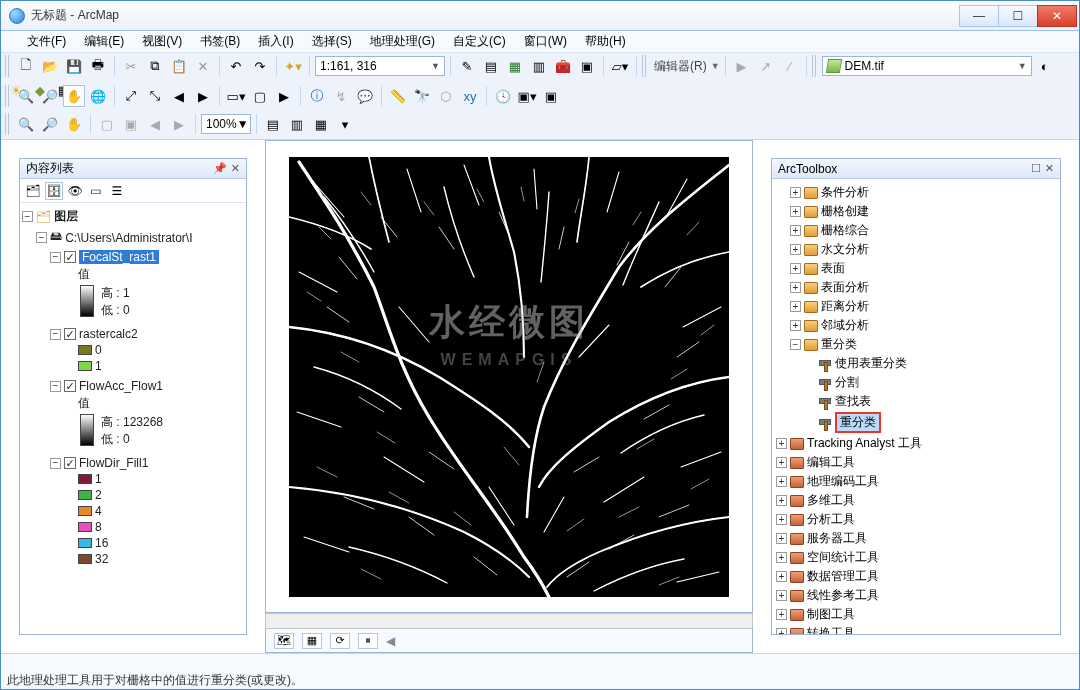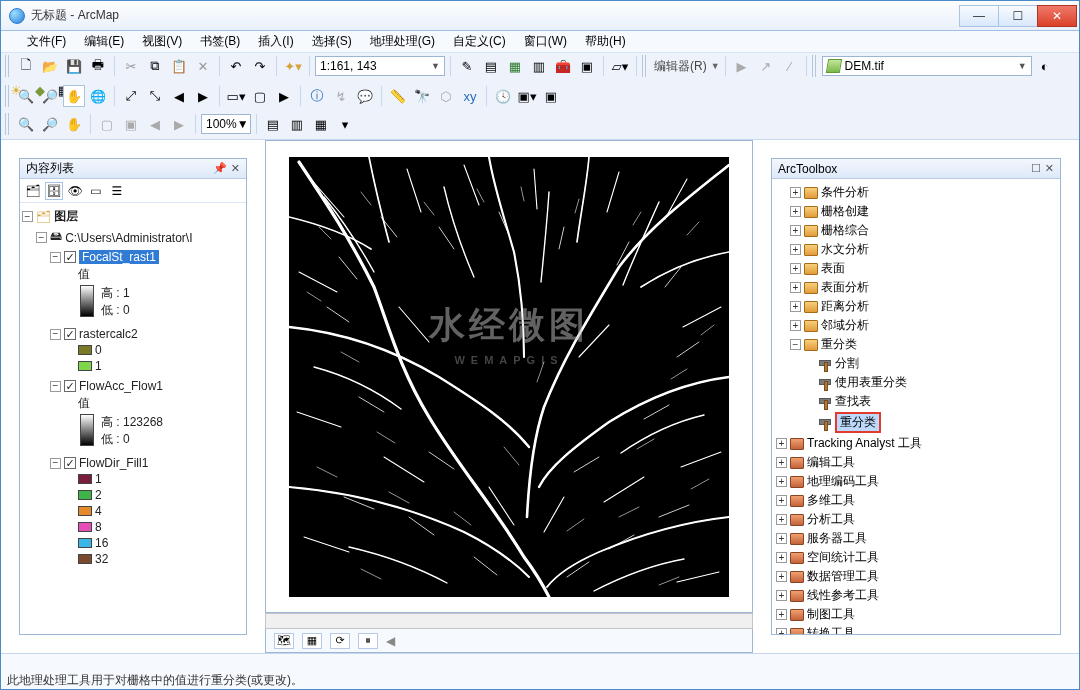--- a/index.html
+++ b/index.html
@@ -44,21 +44,21 @@
   .swatch{width:14px;height:10px;border:1px solid #444;display:inline-block;}
   .grad{width:14px;height:32px;background:linear-gradient(#fff,#000);border:1px solid #444;display:inline-block;margin-left:2px;}
   .ind1{margin-left:14px;} .ind2{margin-left:28px;} .ind4{margin-left:56px;}
 
   
   .map-wrap{flex:1;display:flex;flex-direction:column;margin:0;}
   .map-canvas{flex:1;border:1px solid #9db6d6;display:flex;align-items:center;justify-content:center;background:#fff;position:relative;overflow:hidden;}
   .raster{width:440px;height:440px;background:#000;position:relative;filter:contrast(1.05);}
   .raster svg{position:absolute;inset:0;}
   .watermark{position:absolute;top:40%;left:50%;transform:translate(-50%,-50%);color:rgba(180,180,180,0.55);font-size:36px;font-weight:bold;letter-spacing:4px;text-align:center;pointer-events:none;}
-  .watermark .sub{font-size:11px;letter-spacing:6px;display:block;margin-top:4px;color:rgba(180,180,180,0.4);}
+  .watermark .sub{font-size:16px;letter-spacing:6px;display:block;margin-top:4px;color:rgba(180,180,180,0.4);}
   .map-tabs{height:24px;display:flex;align-items:center;gap:8px;padding:0 8px;border:1px solid #9db6d6;border-top:none;background:#f6f9fe;}
   .map-tabs .nav{display:flex;gap:2px;color:#888;}
   .map-tabs .tabic{width:20px;height:16px;border:1px solid #b7cae4;background:#fff;display:flex;align-items:center;justify-content:center;font-size:11px;}
   .scrollbar-h{height:16px;border:1px solid #c5c5c5;background:#f0f0f0;margin:0;}
 
   
   .atb-tree{padding:4px 4px;font-size:12px;}
   .atb-node{display:flex;align-items:center;gap:3px;padding:1px 0;white-space:nowrap;}
   .tbx{width:14px;height:12px;background:linear-gradient(#f0a070,#c4633a);border:1px solid #8a4424;display:inline-block;border-radius:1px;}
   .hambox{width:14px;height:12px;background:linear-gradient(#f7d07a,#e29c3a);border:1px solid #a56a1a;display:inline-block;border-radius:1px;}
@@ -115,21 +115,21 @@
       <button class="tb-btn">⧉</button>
       <button class="tb-btn">📋</button>
       <button class="tb-btn" style="color:#999;">✕</button>
       <span class="tb-sep"></span>
       <button class="tb-btn">↶</button>
       <button class="tb-btn">↷</button>
       <span class="tb-sep"></span>
       <button class="tb-btn" style="color:#d6a23a;">✦▾</button>
       <span class="tb-sep"></span>
       <div class="scale-box">
-        <span>1:161, 143</span>
+        <span>1:161, 316</span>
         <span class="dd">▼</span>
       </div>
       <span class="tb-sep"></span>
       <button class="tb-btn">✎</button>
       <button class="tb-btn">▤</button>
       <button class="tb-btn" style="color:#2a7a2a;">▦</button>
       <button class="tb-btn">▥</button>
       <button class="tb-btn" style="color:#c4633a;">🧰</button>
       <button class="tb-btn">▣</button>
       <span class="tb-sep"></span>
@@ -404,25 +404,25 @@
               <span class="hambox"></span> 
               <span>邻域分析</span>
             </div>
           <div class="atb-node indA1">
               <span class="exp">−</span> 
               <span class="hambox"></span> 
               <span>重分类</span>
             </div>
           <div class="atb-node indA3">
               <span class="hammer"></span> 
-              <span>分割</span>
+              <span>使用表重分类</span>
             </div>
           <div class="atb-node indA3">
               <span class="hammer"></span> 
-              <span>使用表重分类</span>
+              <span>分割</span>
             </div>
           <div class="atb-node indA3">
               <span class="hammer"></span> 
               <span>查找表</span>
             </div>
           <div class="atb-node indA3">
               <span class="hammer"></span> 
               <span class="hl-red">重分类</span>
             </div>
 

